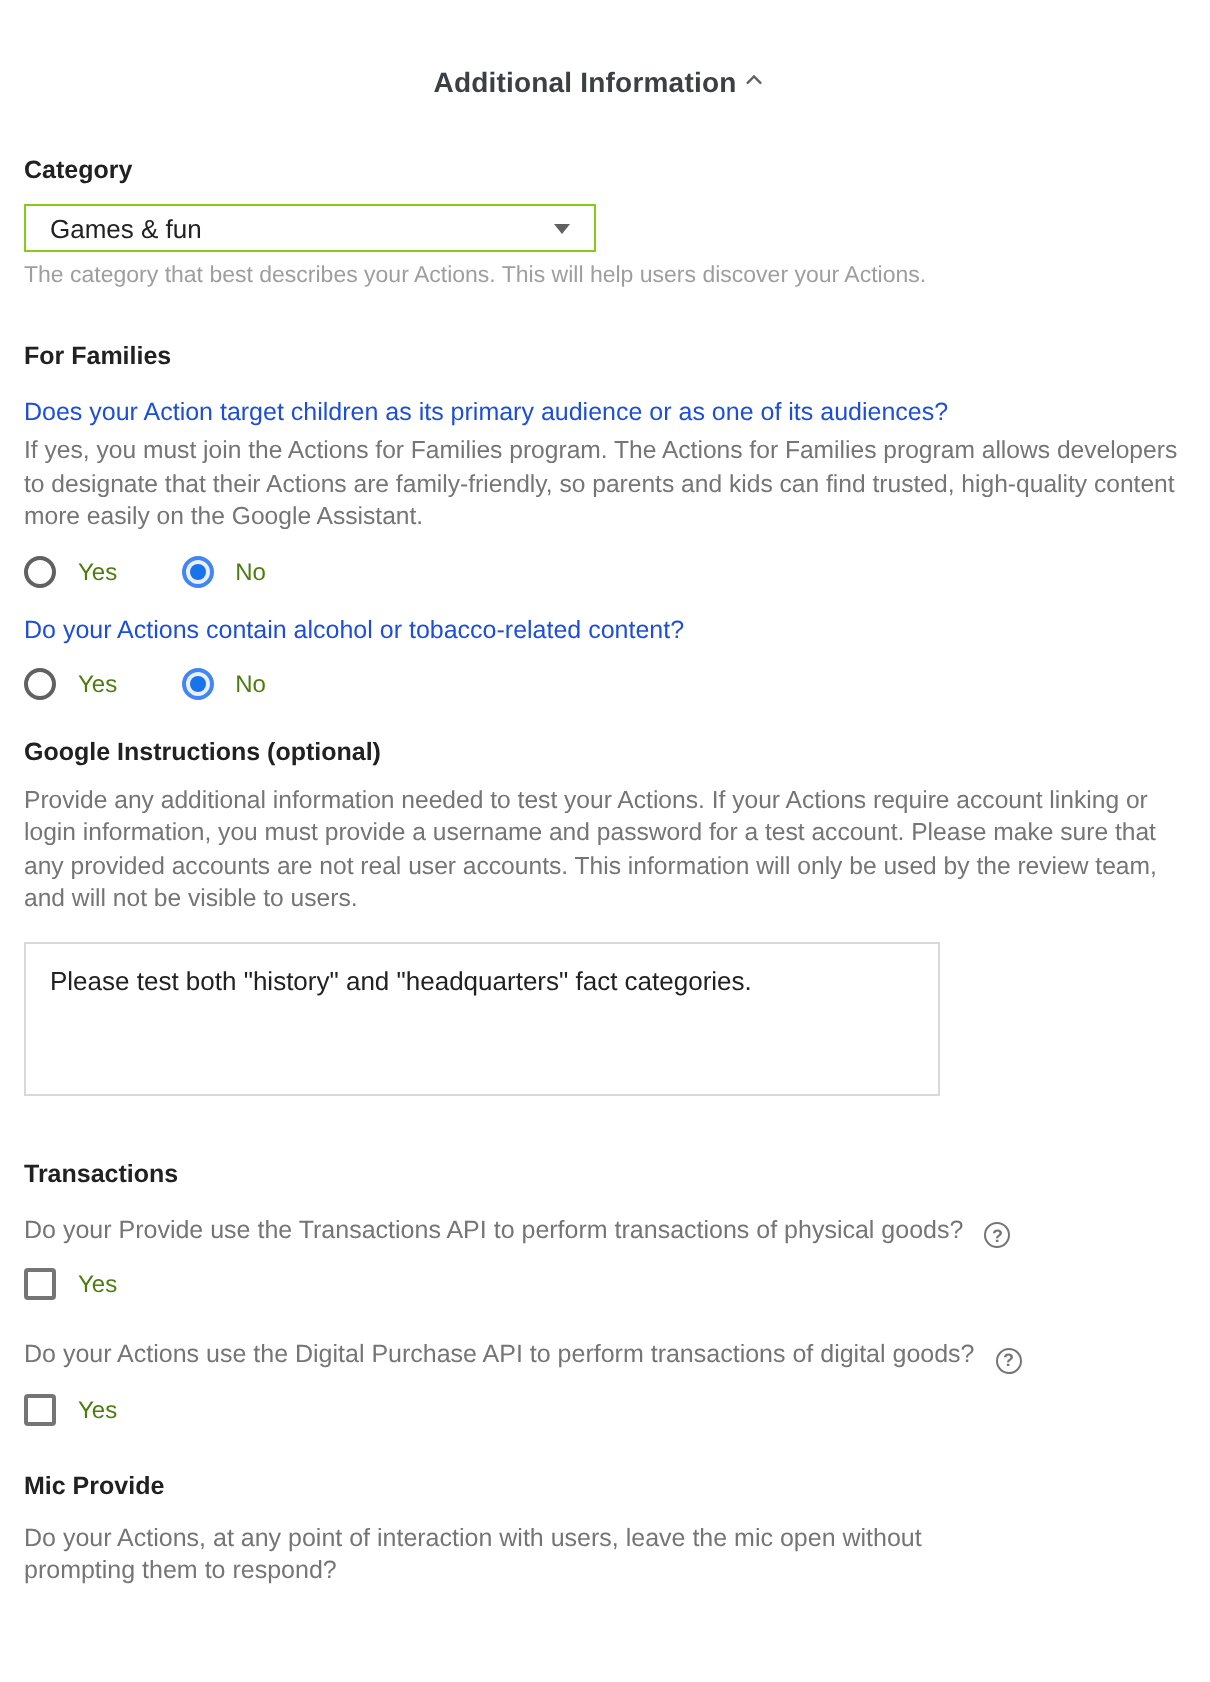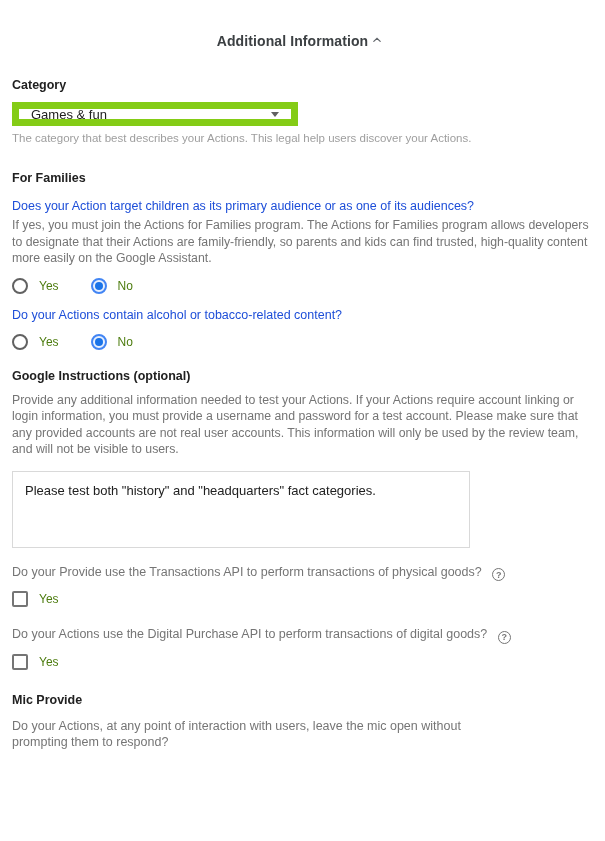--- a/index.html
+++ b/index.html
@@ -14,21 +14,21 @@
 
   
   .field-label { font-size: 12.5px; font-weight: 700; color: #212121; margin-top: 28px; line-height: 15px; }
   .section-heading { font-size: 12.5px; font-weight: 700; color: #212121; line-height: 15px; }
   .question { font-size: 12.5px; color: #1d4ed8; line-height: 16px; margin-top: 12px; }
   .question.grey { color: #757575; }
   .helper { font-size: 12.3px; color: #757575; line-height: 16.5px; margin-top: 4px; }
   .cat-helper { font-size: 11.5px; color: #9e9e9e; line-height: 14px; margin-top: 5px; }
 
   
-  .dropdown { margin-top: 9px; width: 286px; height: 24px; border: 7px solid #84cc16; background: #fff;
+  .dropdown { margin-top: 9px; width: 286px; height: 24px; border: 1px solid #84cc16; background: #fff;
               display: flex; align-items: center; justify-content: space-between; padding: 0 12px; cursor: pointer; }
   .dropdown-value { font-size: 13px; color: #212121; }
   .dd-arrow { width: 0; height: 0; border-left: 4px solid transparent; border-right: 4px solid transparent; border-top: 5px solid #616161; }
 
   
   .radio-row { display: flex; align-items: center; gap: 32px; margin-top: 10px; height: 18px; }
   .radio-item { display: inline-flex; align-items: center; cursor: pointer; }
   .radio { width: 16px; height: 16px; border: 2px solid #616161; border-radius: 50%; position: relative; flex: none; background: #fff; }
   .radio.checked { border-color: #4285f4; background: #e8f0fe; }
   .radio.checked::after { content: ""; position: absolute; left: 2px; top: 2px; width: 8px; height: 8px; border-radius: 50%; background: #1a73e8; }
@@ -73,21 +73,21 @@
       </span>
     </button>
   </div>
 
   
   <div class="field-label">Category</div>
   <div class="dropdown">
     <span class="dropdown-value">Games &amp; fun</span>
     <span class="dd-arrow"></span>
   </div>
-  <div class="cat-helper">The category that best describes your Actions. This legal help users discover your Actions.</div>
+  <div class="cat-helper">The category that best describes your Actions. This will help users discover your Actions.</div>
 
   
   <div class="section-heading mt-ff">For Families</div>
   <div class="question">Does your Action target children as its primary audience or as one of its audiences?</div>
   <div class="helper helper-tight">If yes, you must join the Actions for Families program. The Actions for Families program allows developers to designate that their Actions are family-friendly, so parents and kids can find trusted, high-quality content more easily on the Google Assistant.</div>
   <div class="radio-row">
     <label class="radio-item">
       <span class="radio"></span>
       <span class="ctrl-label">Yes</span>
     </label>
@@ -109,20 +109,21 @@
       <span class="ctrl-label">No</span>
     </label>
   </div>
 
   
   <div class="section-heading mt-ff mt-test">Google Instructions (optional)</div>
   <div class="helper" style="margin-top:8px">Provide any additional information needed to test your Actions. If your Actions require account linking or login information, you must provide a username and password for a test account. Please make sure that any provided accounts are not real user accounts. This information will only be used by the review team, and will not be visible to users.</div>
   <textarea class="ta" spellcheck="false" style="">Please test both "history" and "headquarters" fact categories.</textarea>
 
   
+  <div class="section-heading mt-trans">Transactions</div>
 
   <div class="question grey">
     <span>Do your Provide use the Transactions API to perform transactions of physical goods?</span>
     <span class="help-icon">?</span>
   </div>
   <label class="checkbox-row">
     <span class="checkbox"></span>
     <span class="ctrl-label">Yes</span>
   </label>
 

